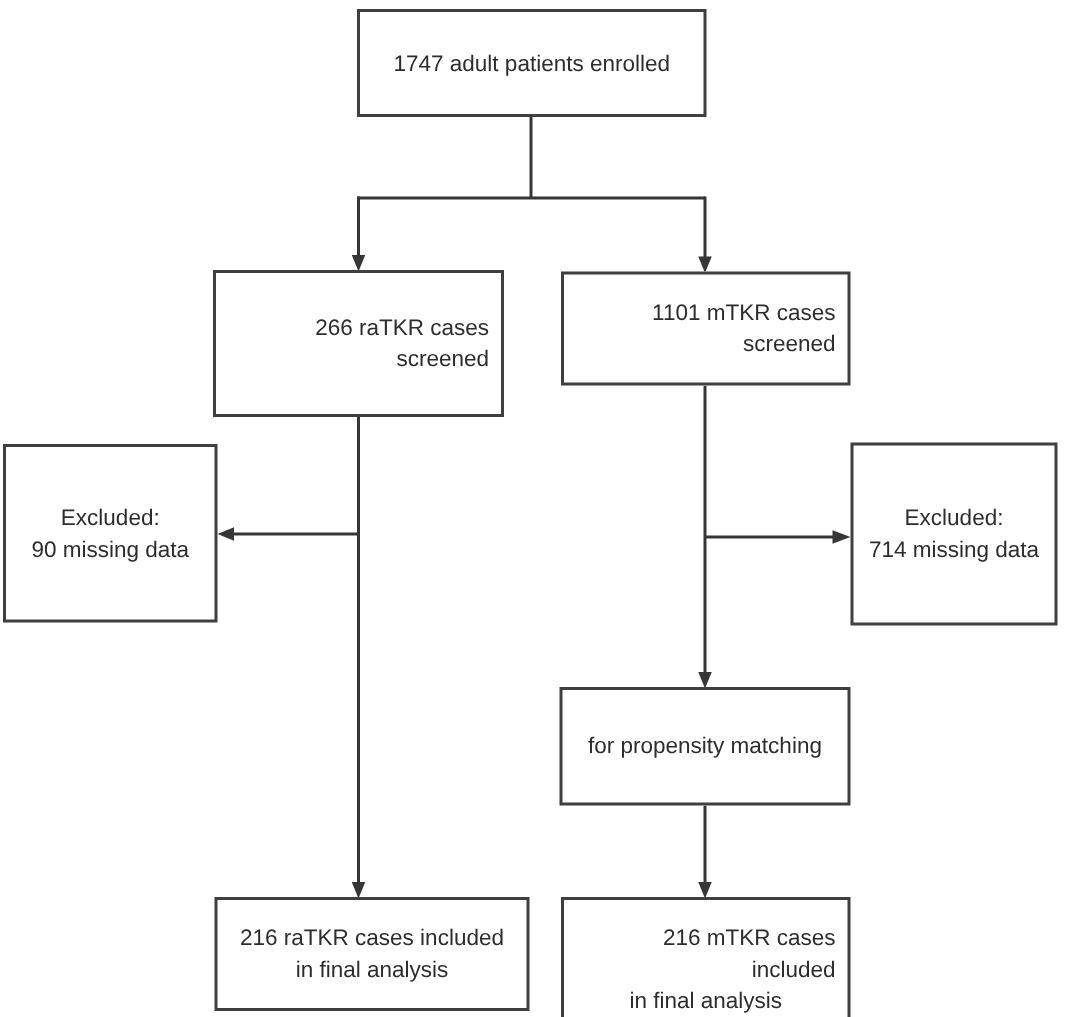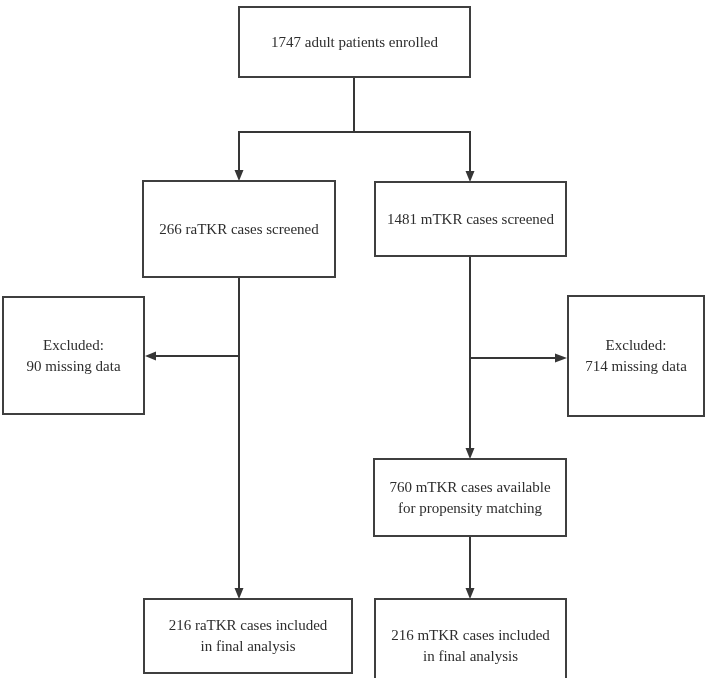--- a/index.html
+++ b/index.html
@@ -34,26 +34,25 @@
     stroke: none;
   }
   .box {
     position: absolute;
     border: 2px solid var(--border-color);
     background: var(--bg);
     display: flex;
     flex-direction: column;
     align-items: center;
     justify-content: center;
-    text-align: left;
+    text-align: right;
     color: var(--text-color);
     font-size: 15px;
     line-height: 21px;
     padding: 20px 8px;
-    font-family: Liberation Serif, serif;
   }
 </style>
 </head>
 <body>
 
 <div class="figure">
 
   <svg class="connector-layer" viewBox="0 0 710 678" xmlns="http://www.w3.org/2000/svg">
 
     <line x1="354" y1="78" x2="354" y2="132"></line>
@@ -84,35 +83,34 @@
 
   <div class="box" style="left:238px; top:6px; width:233px; height:72px;">
     <div>1747 adult patients enrolled</div>
   </div>
 
   <div class="box" style="left:142px; top:180px; width:194px; height:98px;">
     <div>266 raTKR cases screened</div>
   </div>
 
   <div class="box" style="left:374px; top:181px; width:193px; height:76px;">
-    <div>1481 mTKR cases screened</div>
+    <div>1101 mTKR cases screened</div>
   </div>
 
   <div class="box" style="left:2px; top:296px; width:143px; height:119px;">
     <div>Excluded:</div>
     <div>90 missing data</div>
   </div>
 
   <div class="box" style="left:567px; top:295px; width:138px; height:122px;">
     <div>Excluded:</div>
     <div>714 missing data</div>
   </div>
 
   <div class="box" style="left:373px; top:458px; width:194px; height:79px;">
-    <div>760 mTKR cases available</div>
     <div>for propensity matching</div>
   </div>
 
   <div class="box" style="left:143px; top:598px; width:210px; height:76px;">
     <div>216 raTKR cases included</div>
     <div>in final analysis</div>
   </div>
 
   <div class="box" style="left:374px; top:598px; width:193px; height:96px;">
     <div>216 mTKR cases included</div>

